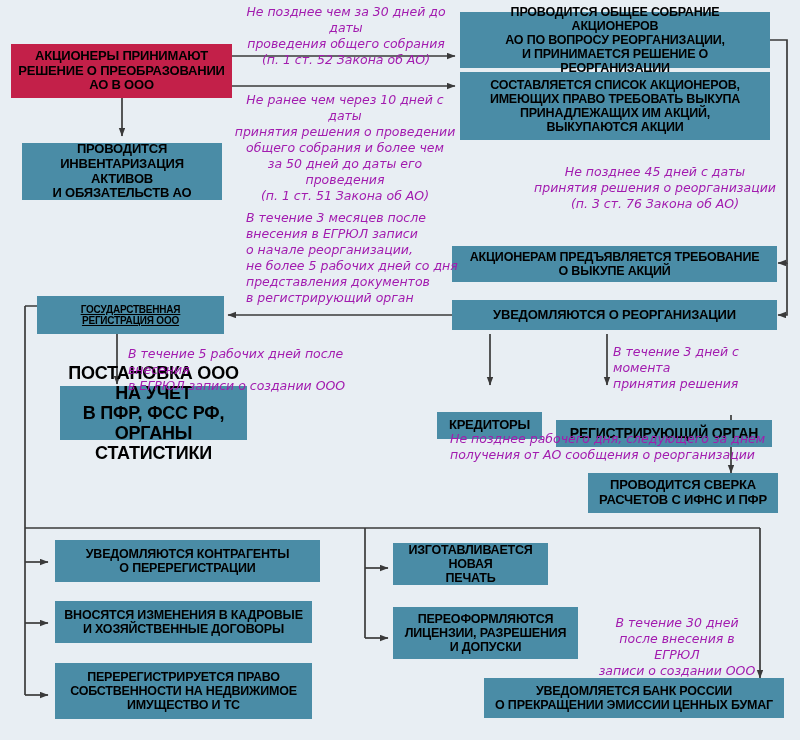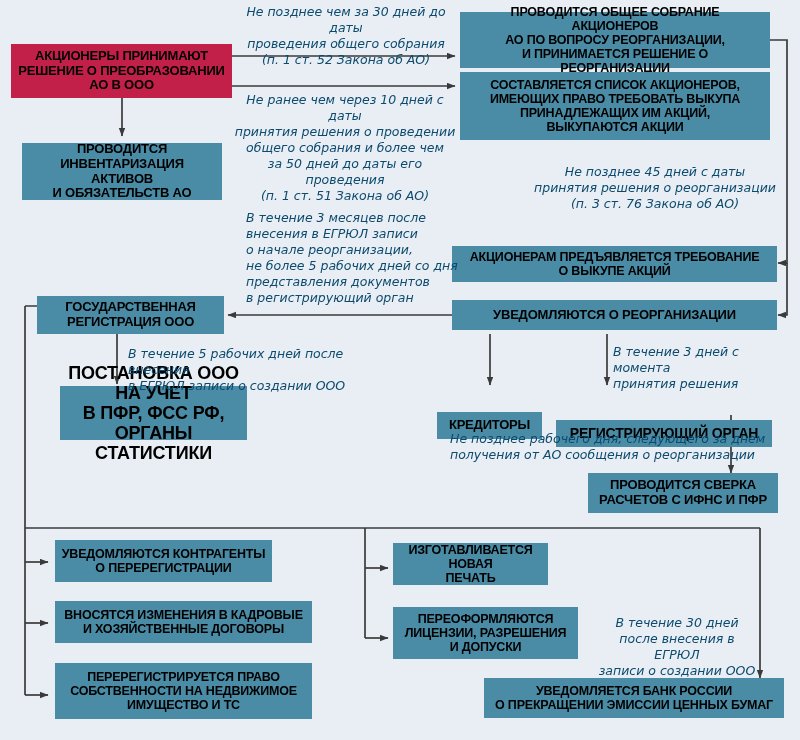--- a/index.html
+++ b/index.html
@@ -42,21 +42,21 @@
   .node.crimson {
     background: #c32049;
   }
   .node span {
     display: block;
     width: 100%;
   }
   .note {
     position: absolute;
     box-sizing: border-box;
-    color: #0c4a6e;
+    color: #a21caf;
     font-style: italic;
     font-family: "DejaVu Sans", sans-serif;
     line-height: 1.28;
     white-space: pre-line;
   }
   .note.center { text-align: center; }
   .note.left   { text-align: left; }
 </style>
 </head>
 <body>
@@ -124,41 +124,41 @@
   </div>
 
   <div class="node teal" style="left:452px; top:246px; width:325px; height:36px; font-size:12.5px;">
     <span>АКЦИОНЕРАМ ПРЕДЪЯВЛЯЕТСЯ ТРЕБОВАНИЕ<br>О ВЫКУПЕ АКЦИЙ</span>
   </div>
 
   <div class="node teal" style="left:452px; top:300px; width:325px; height:30px; font-size:13px;">
     <span>УВЕДОМЛЯЮТСЯ О РЕОРГАНИЗАЦИИ</span>
   </div>
 
-  <div class="node teal" style="left:37px; top:296px; width:187px; height:38px; font-size:13px;">
+  <div class="node teal" style="left:37px; top:296px; width:187px; height:38px; font-size:10px;text-decoration:underline;">
     <span>ГОСУДАРСТВЕННАЯ<br>РЕГИСТРАЦИЯ ООО</span>
   </div>
 
   <div class="node teal" style="left:60px; top:386px; width:187px; height:54px; font-size:18px;">
     <span>ПОСТАНОВКА ООО НА УЧЕТ<br>В ПФР, ФСС РФ, ОРГАНЫ<br>СТАТИСТИКИ</span>
   </div>
 
   <div class="node teal" style="left:437px; top:388px; width:105px; height:27px; font-size:13px;margin-top:24px;">
     <span>КРЕДИТОРЫ</span>
   </div>
 
   <div class="node teal" style="left:556px; top:388px; width:216px; height:27px; font-size:14px;margin-top:32px;">
     <span>РЕГИСТРИРУЮЩИЙ ОРГАН</span>
   </div>
 
   <div class="node teal" style="left:588px; top:473px; width:190px; height:40px; font-size:13px;">
     <span>ПРОВОДИТСЯ СВЕРКА<br>РАСЧЕТОВ С ИФНС И ПФР</span>
   </div>
 
-  <div class="node teal" style="left:55px; top:540px; width:217px; height:42px; font-size:12.5px;">
+  <div class="node teal" style="left:55px; top:540px; width:265px; height:42px; font-size:12.5px;">
     <span>УВЕДОМЛЯЮТСЯ КОНТРАГЕНТЫ<br>О ПЕРЕРЕГИСТРАЦИИ</span>
   </div>
 
   <div class="node teal" style="left:55px; top:601px; width:257px; height:42px; font-size:12.5px;">
     <span>ВНОСЯТСЯ ИЗМЕНЕНИЯ В КАДРОВЫЕ<br>И ХОЗЯЙСТВЕННЫЕ ДОГОВОРЫ</span>
   </div>
 
   <div class="node teal" style="left:55px; top:663px; width:257px; height:56px; font-size:12.5px;">
     <span>ПЕРЕРЕГИСТРИРУЕТСЯ ПРАВО<br>СОБСТВЕННОСТИ НА НЕДВИЖИМОЕ<br>ИМУЩЕСТВО И ТС</span>
   </div>

